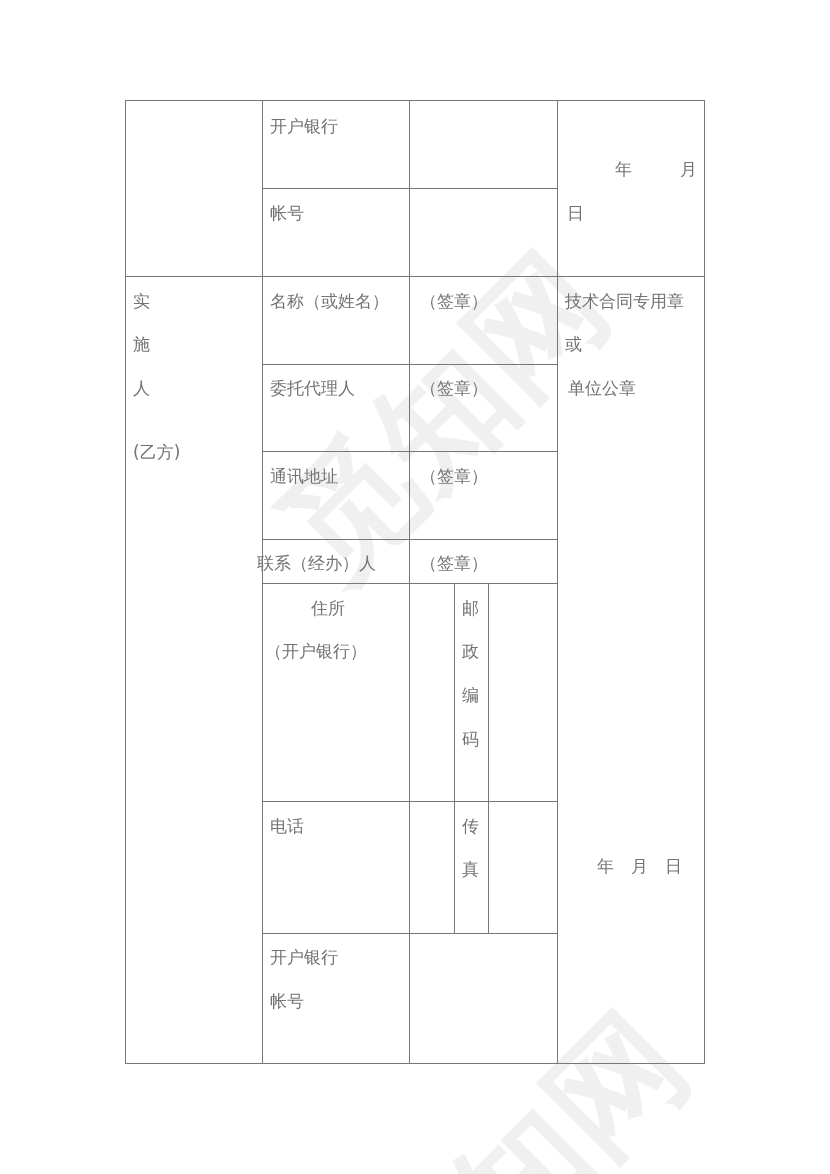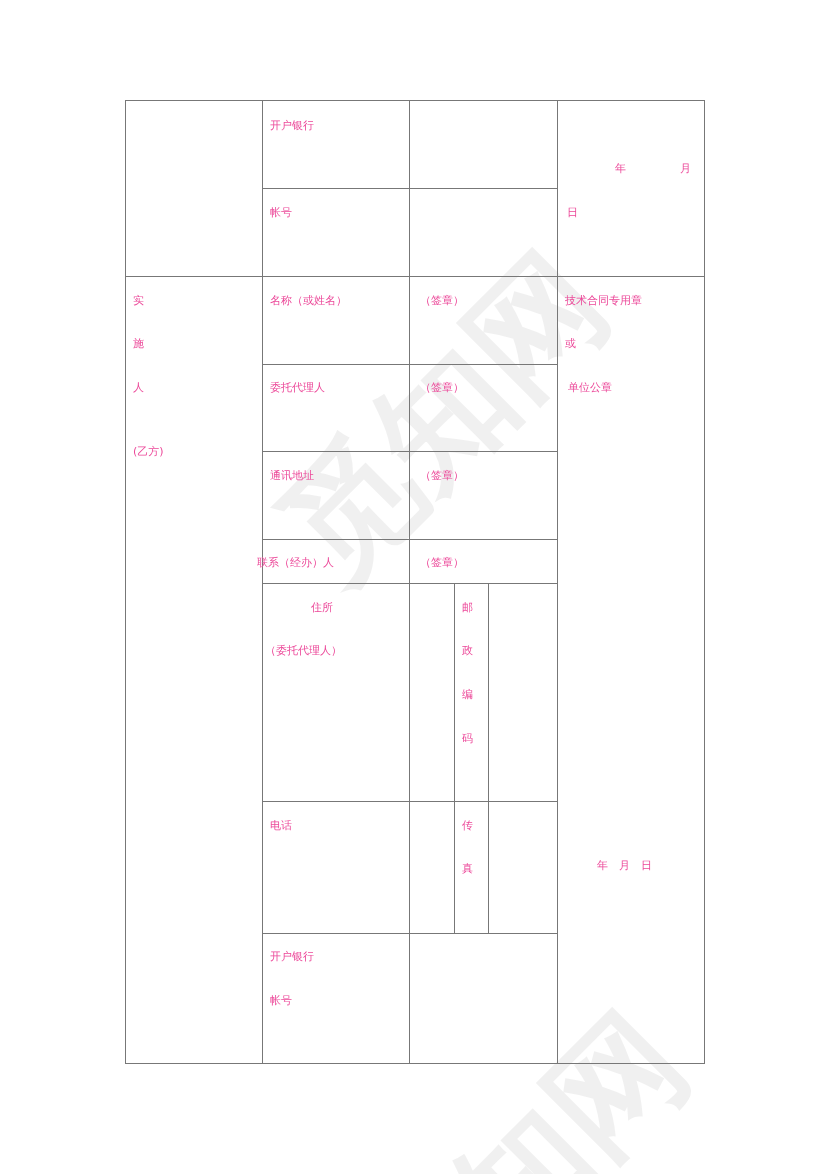--- a/index.html
+++ b/index.html
@@ -1,21 +1,21 @@
 <!DOCTYPE html>
 <html><head>
 <meta charset="utf-8">
 <style>
   html, body { margin:0; padding:0; background:#ffffff; }
   body { width:830px; height:1174px; position:relative; overflow:hidden;
          font-family:"DejaVu Sans", "Liberation Sans", sans-serif; color:#222; }
   .page { position:absolute; left:0; top:0; width:830px; height:1174px; }
   .hl { position:absolute; height:0; border-top:1.5px solid #777; }
   .vl { position:absolute; width:0; border-left:1.5px solid #777; }
-  .txt { position:absolute; font-size:11px; line-height:18px; white-space:nowrap; color:#ec4899; }
+  .txt { position:absolute; font-size:17px; line-height:18px; white-space:nowrap; color:#737373; }
   .watermark { position:absolute; color:rgba(0,0,0,0.06); font-size:130px; font-weight:bold;
                transform:rotate(-45deg); transform-origin:center; white-space:nowrap; pointer-events:none;
                font-family:"DejaVu Sans", sans-serif; }
 </style>
 </head>
 <body>
 
 <div class="page">
 
   <div class="watermark" style="left:250px; top:330px;">觅知网</div>
@@ -56,21 +56,21 @@
   <span class="txt" style="left:270px; top:292px;">名称（或姓名）</span>
   <span class="txt" style="left:420px; top:292px;">（签章）</span>
   <span class="txt" style="left:270px; top:379px;">委托代理人</span>
   <span class="txt" style="left:420px; top:379px;">（签章）</span>
   <span class="txt" style="left:270px; top:467px;">通讯地址</span>
   <span class="txt" style="left:420px; top:467px;">（签章）</span>
   <span class="txt" style="left:257px; top:554px;">联系（经办）人</span>
   <span class="txt" style="left:420px; top:554px;">（签章）</span>
 
   <span class="txt" style="left:270px; top:599px;margin-left:41px;">住所</span>
-  <span class="txt" style="left:265px; top:642px;">（委托代理人）</span>
+  <span class="txt" style="left:265px; top:642px;">（开户银行）</span>
   <div style="position:absolute; left:411px; top:585px; width:42px; height:215px;"></div>
   <span class="txt" style="left:462px; top:599px;">邮</span>
   <span class="txt" style="left:462px; top:642px;">政</span>
   <span class="txt" style="left:462px; top:686px;">编</span>
   <span class="txt" style="left:462px; top:730px;">码</span>
   <div style="position:absolute; left:490px; top:585px; width:66px; height:215px;"></div>
 
   <span class="txt" style="left:270px; top:817px;">电话</span>
   <div style="position:absolute; left:411px; top:803px; width:42px; height:129px;"></div>
   <span class="txt" style="left:462px; top:817px;">传</span>

